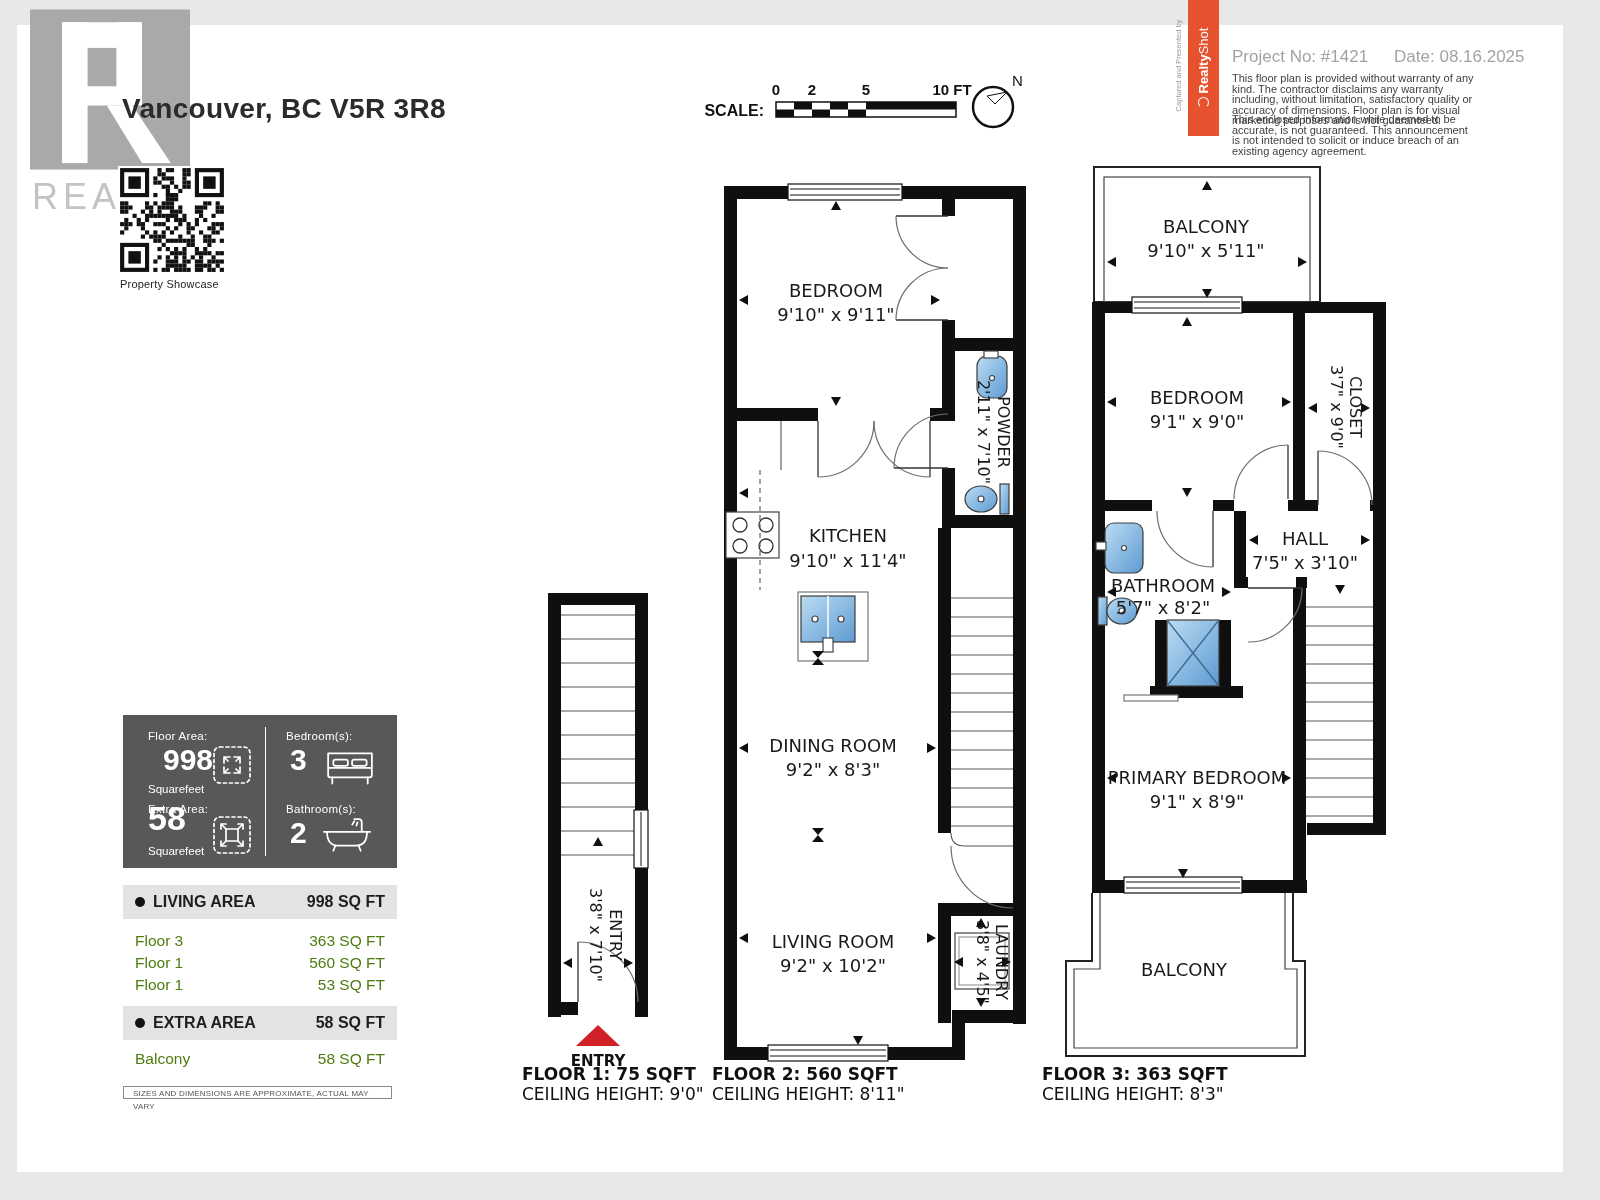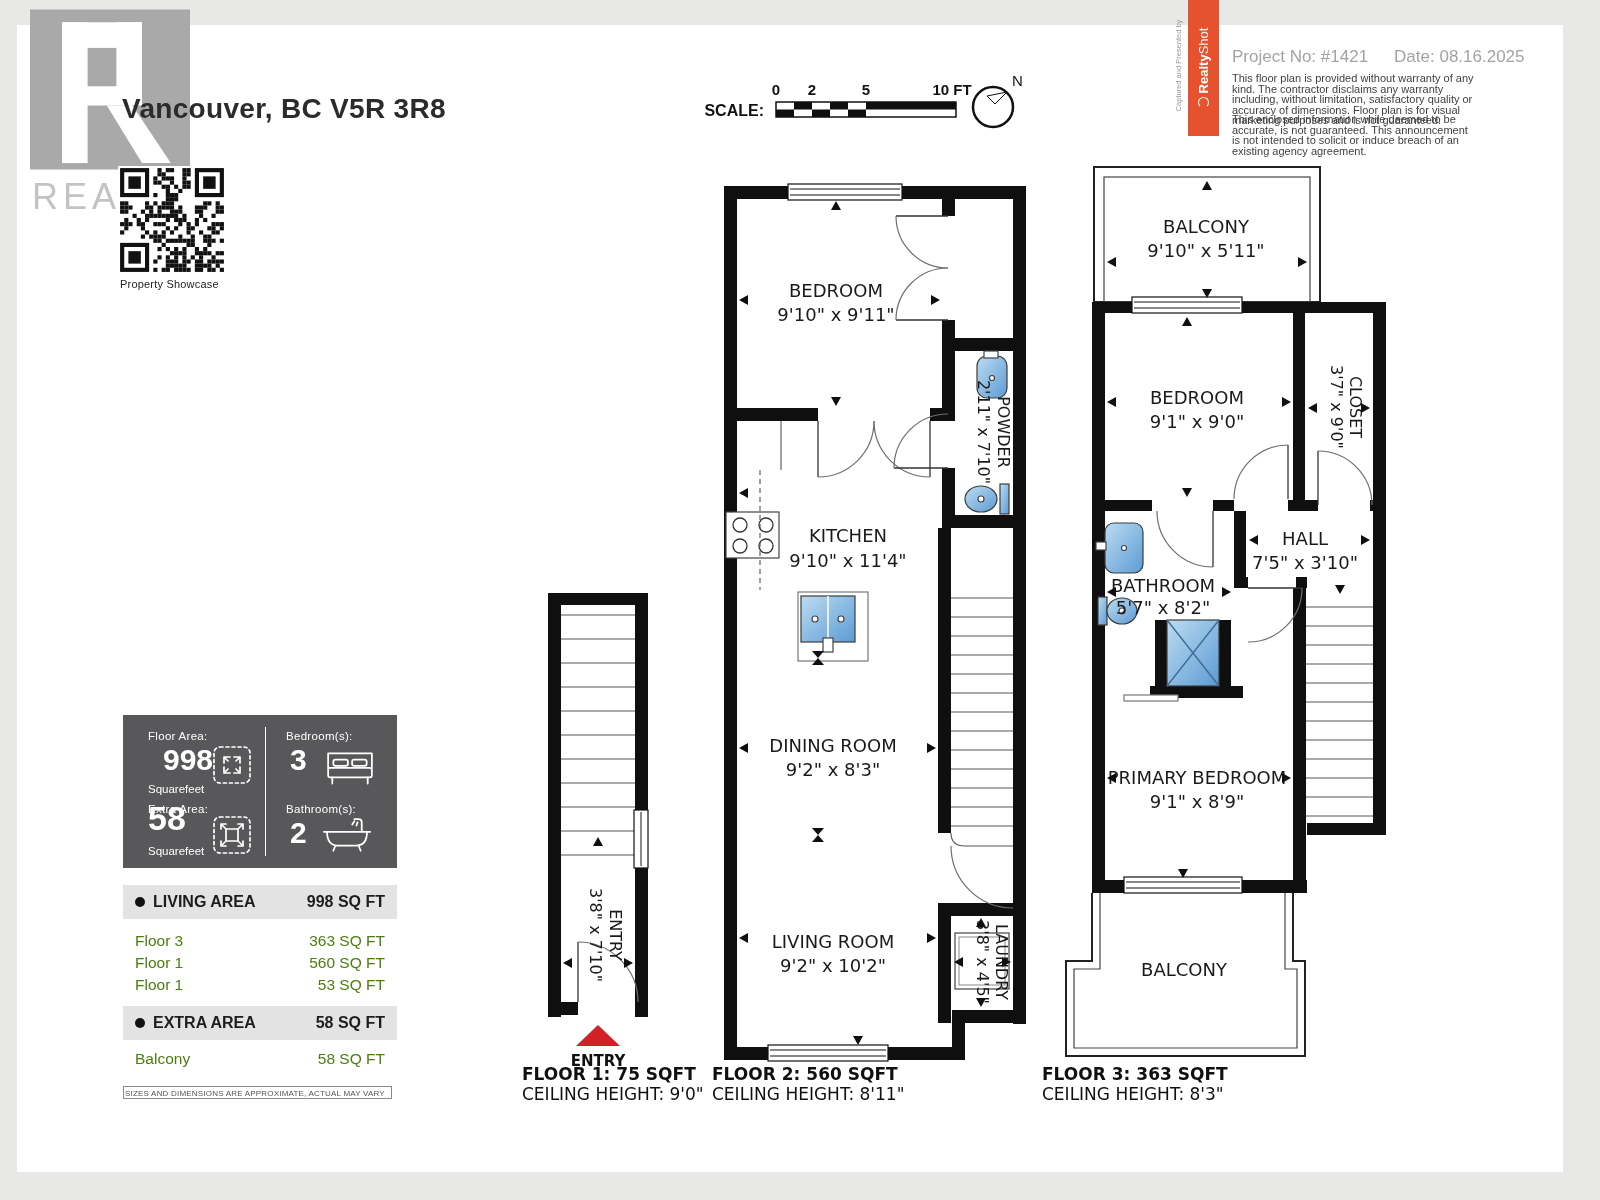--- a/index.html
+++ b/index.html
@@ -25,21 +25,21 @@
   
   .panel{left:123px;top:715px;width:274px;height:153px;background:#58585a;z-index:2}
   .panel .lab{position:absolute;font-size:11.5px;color:#fff;letter-spacing:.3px}
   .panel .val{position:absolute;font-weight:bold;color:#fff}
   .panel .unit{position:absolute;font-size:11.5px;color:#fff}
   .pdiv{position:absolute;left:142px;top:12px;width:1px;height:129px;background:#fff}
   
   .thead{left:123px;width:274px;height:34px;background:#e3e3e3;display:flex;align-items:center;justify-content:space-between;padding:0 12px;box-sizing:border-box;font-size:16px;font-weight:bold;color:#1d1d1d;z-index:2}
   .trow{left:123px;width:274px;height:22px;display:flex;align-items:flex-start;justify-content:space-between;padding:0 12px;box-sizing:border-box;font-size:15.5px;color:#4d7c0f;z-index:2}
   .bullet{display:inline-block;width:10px;height:10px;border-radius:50%;background:#111;margin-right:8px;vertical-align:0px}
-  .notebox{left:123px;top:1086px;width:269px;height:13px;border:1px solid #8a8a8a;font-size:8px;color:#555;line-height:13px;padding-left:1px;letter-spacing:.2px;box-sizing:border-box;z-index:2}
+  .notebox{left:123px;top:1086px;width:269px;height:13px;border:1px solid #8a8a8a;font-size:8px;color:#555;line-height:13px;padding-left:9px;letter-spacing:.2px;box-sizing:border-box;z-index:2}
   
   svg.plans{left:0;top:0;z-index:2}
   .wall{fill:#0f0f0f}
   .tread{stroke:#8f8f8f;stroke-width:1.4}
   .ln{stroke:#333;stroke-width:1.3;fill:none}
   .thin{stroke:#555;stroke-width:1.1;fill:none}
   .arc{stroke:#6e6e6e;stroke-width:1.2;fill:none}
   .dash{stroke:#555;stroke-width:1.1;fill:none;stroke-dasharray:5 4}
   .win{fill:#fff;stroke:#111;stroke-width:1.2}
   .winln{stroke:#111;stroke-width:1}

